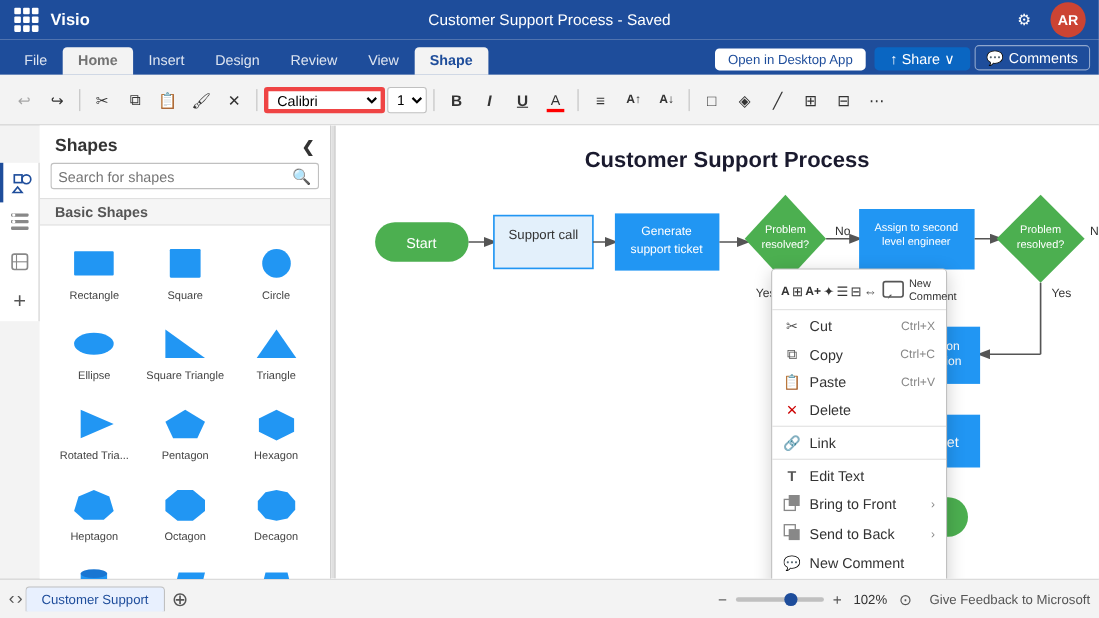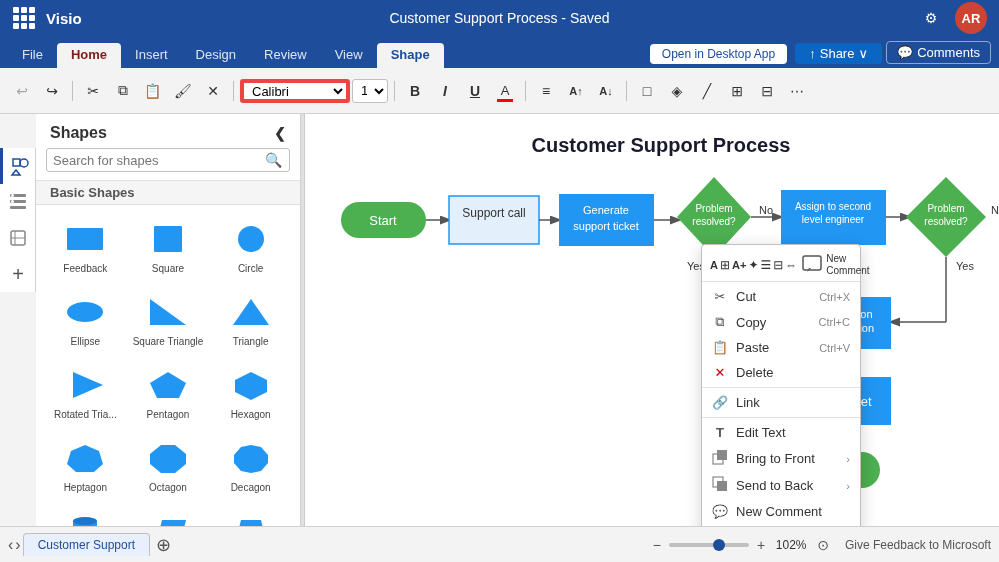--- a/index.html
+++ b/index.html
@@ -38,21 +38,21 @@
       align-items: flex-end;
       padding: 0 8px;
     }
     .ribbon-tab {
       padding: 4px 14px 6px;
       font-size: 13px;
       color: rgba(255,255,255,0.85);
       cursor: pointer;
       border-radius: 4px 4px 0 0;
     }
-    .ribbon-tab.active { background: #f3f3f3; color: #7f1d1d; font-weight: 600; }
+    .ribbon-tab.active { background: #f3f3f3; color: #737373; font-weight: 600; }
     .ribbon-tab.shape-active { background: #f3f3f3; color: #1e4d9b; font-weight: 600; }
     .open-desktop {
       margin-left: auto; margin-bottom: 4px;
       background: white; color: #1e4d9b;
       border: none; border-radius: 4px;
       padding: 3px 12px; font-size: 12px; cursor: pointer; font-weight: 500;
     }
     .share-btn {
       background: #0a66c2; color: white; border: none; border-radius: 4px;
       padding: 3px 14px; font-size: 13px; cursor: pointer; margin-left: 8px; margin-bottom: 4px;
@@ -354,21 +354,21 @@
     </div>
     <div class="sidebar-section-title">Basic Shapes</div>
     <div class="shapes-grid">
 
       <div class="shape-item">
         <div class="shape-icon">
             <svg width="40" height="30">
               <rect x="2" y="4" width="36" height="22" fill="#2196f3" rx="1"></rect>
             </svg>
           </div>
-        <span class="shape-label">Feedback</span>
+        <span class="shape-label">Rectangle</span>
       </div>
 
       <div class="shape-item">
         <div class="shape-icon">
             <svg width="40" height="30">
               <rect x="6" y="2" width="28" height="26" fill="#2196f3" rx="1"></rect>
             </svg>
           </div>
         <span class="shape-label">Square</span>
       </div>

